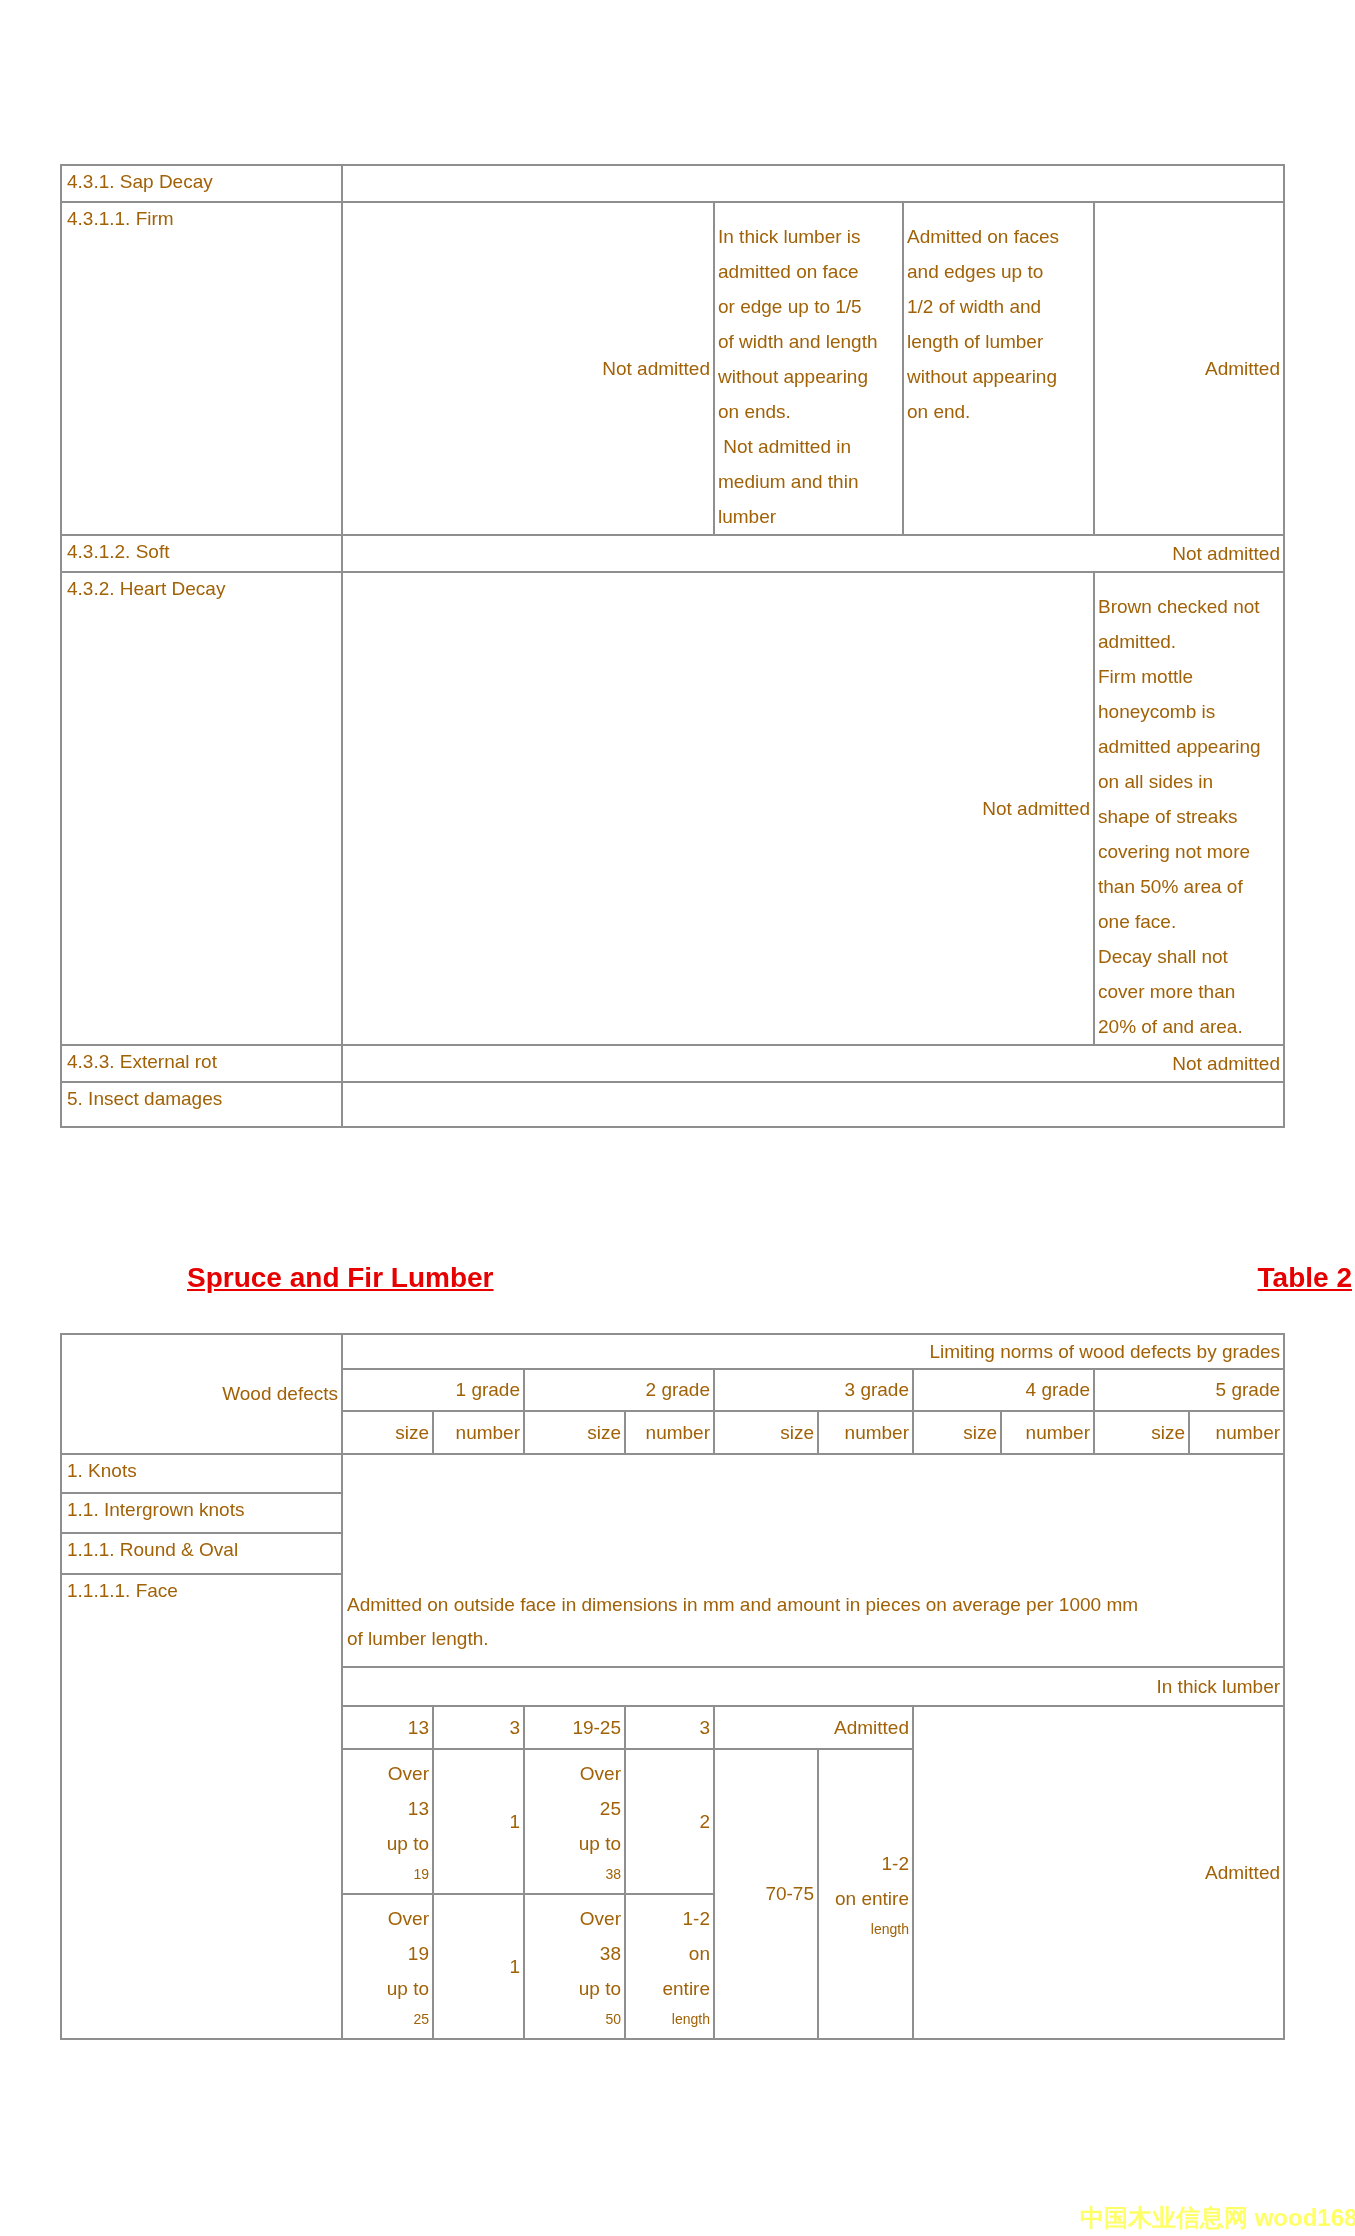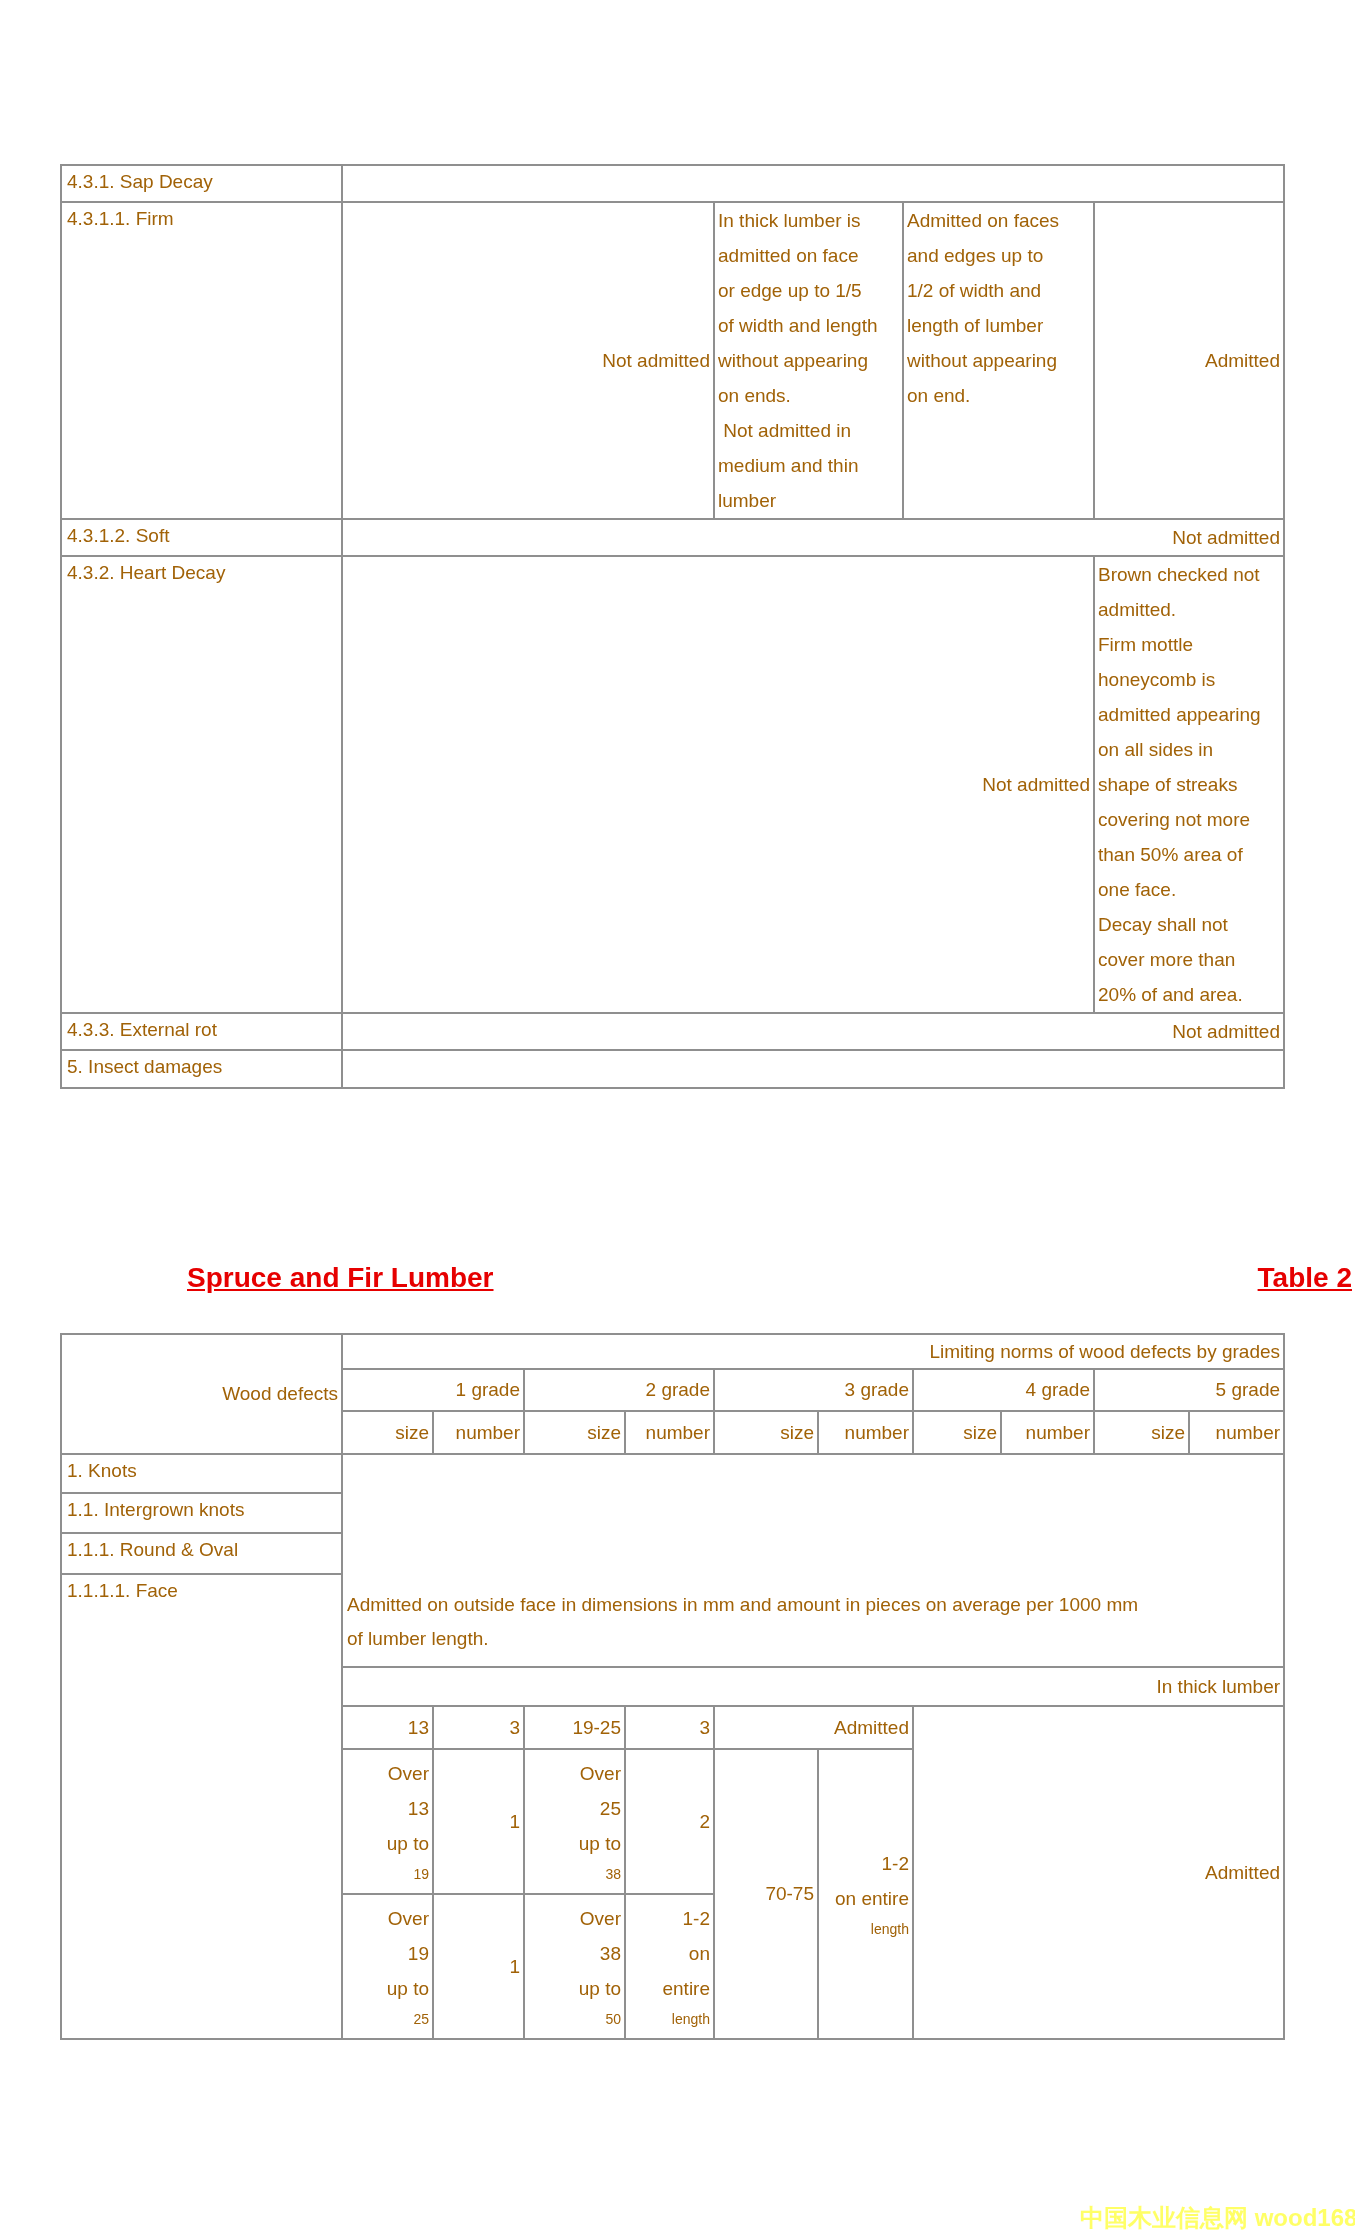--- a/index.html
+++ b/index.html
@@ -3,21 +3,21 @@
 <meta charset="utf-8">
 <style>
   html,body{margin:0;padding:0;background:#ffffff;}
   .page{position:relative;width:1355px;height:2236px;background:#ffffff;
         font-family:"Liberation Sans",sans-serif;color:#000;overflow:hidden;}
   table{position:absolute;border-collapse:collapse;table-layout:fixed;}
   td{border:2px solid #8f8f8f;font-size:19px;color:#a16207;padding:0 3px;
      vertical-align:middle;overflow:hidden;}
   .lbl{vertical-align:top;text-align:left;padding:5px 3px 0 5px;white-space:nowrap;}
   .ctr{text-align:right;}
-  .txt{vertical-align:top;text-align:left;white-space:pre-line;line-height:35px;padding:0 1px 0 3px;}
+  .txt{vertical-align:top;text-align:left;white-space:pre-line;line-height:35px;padding:16px 1px 0 3px;}
   .ml34{white-space:pre-line;line-height:34px;}
   .note{vertical-align:bottom;text-align:left;white-space:pre-line;line-height:34px;padding:8px 3px 10px 4px;}
   .stack{white-space:pre-line;line-height:35px;}
   .sub{font-size:14px;line-height:26px;white-space:pre-line;}
   .heading{position:absolute;font-size:28px;font-weight:bold;color:#e60000;
            text-decoration:underline;line-height:30px;}
   .h-left{top:1263px;left:187px;}
   .h-right{top:1263px;right:3px;}
   .watermark{position:absolute;top:2202px;left:1080px;font-size:24px;
              font-weight:bold;color:#ffff66;white-space:nowrap;}
@@ -78,21 +78,21 @@
 than 50% area of
 one face.
 Decay shall not
 cover more than
 20% of and area.</td>
     </tr>
     <tr style="height:37px">
       <td class="lbl">4.3.3. External rot</td>
       <td class="ctr" colspan="4">Not admitted</td>
     </tr>
-    <tr style="height:38px">
+    <tr style="height:45px">
       <td class="lbl">5. Insect damages</td>
       <td colspan="4"></td>
     </tr>
   </tbody>
     </table>
 
   <div class="heading h-left">Spruce and Fir Lumber</div>
   <div class="heading h-right">Table 2</div>
 
   <table style="left:60px;top:1333px;width:1223px;">

